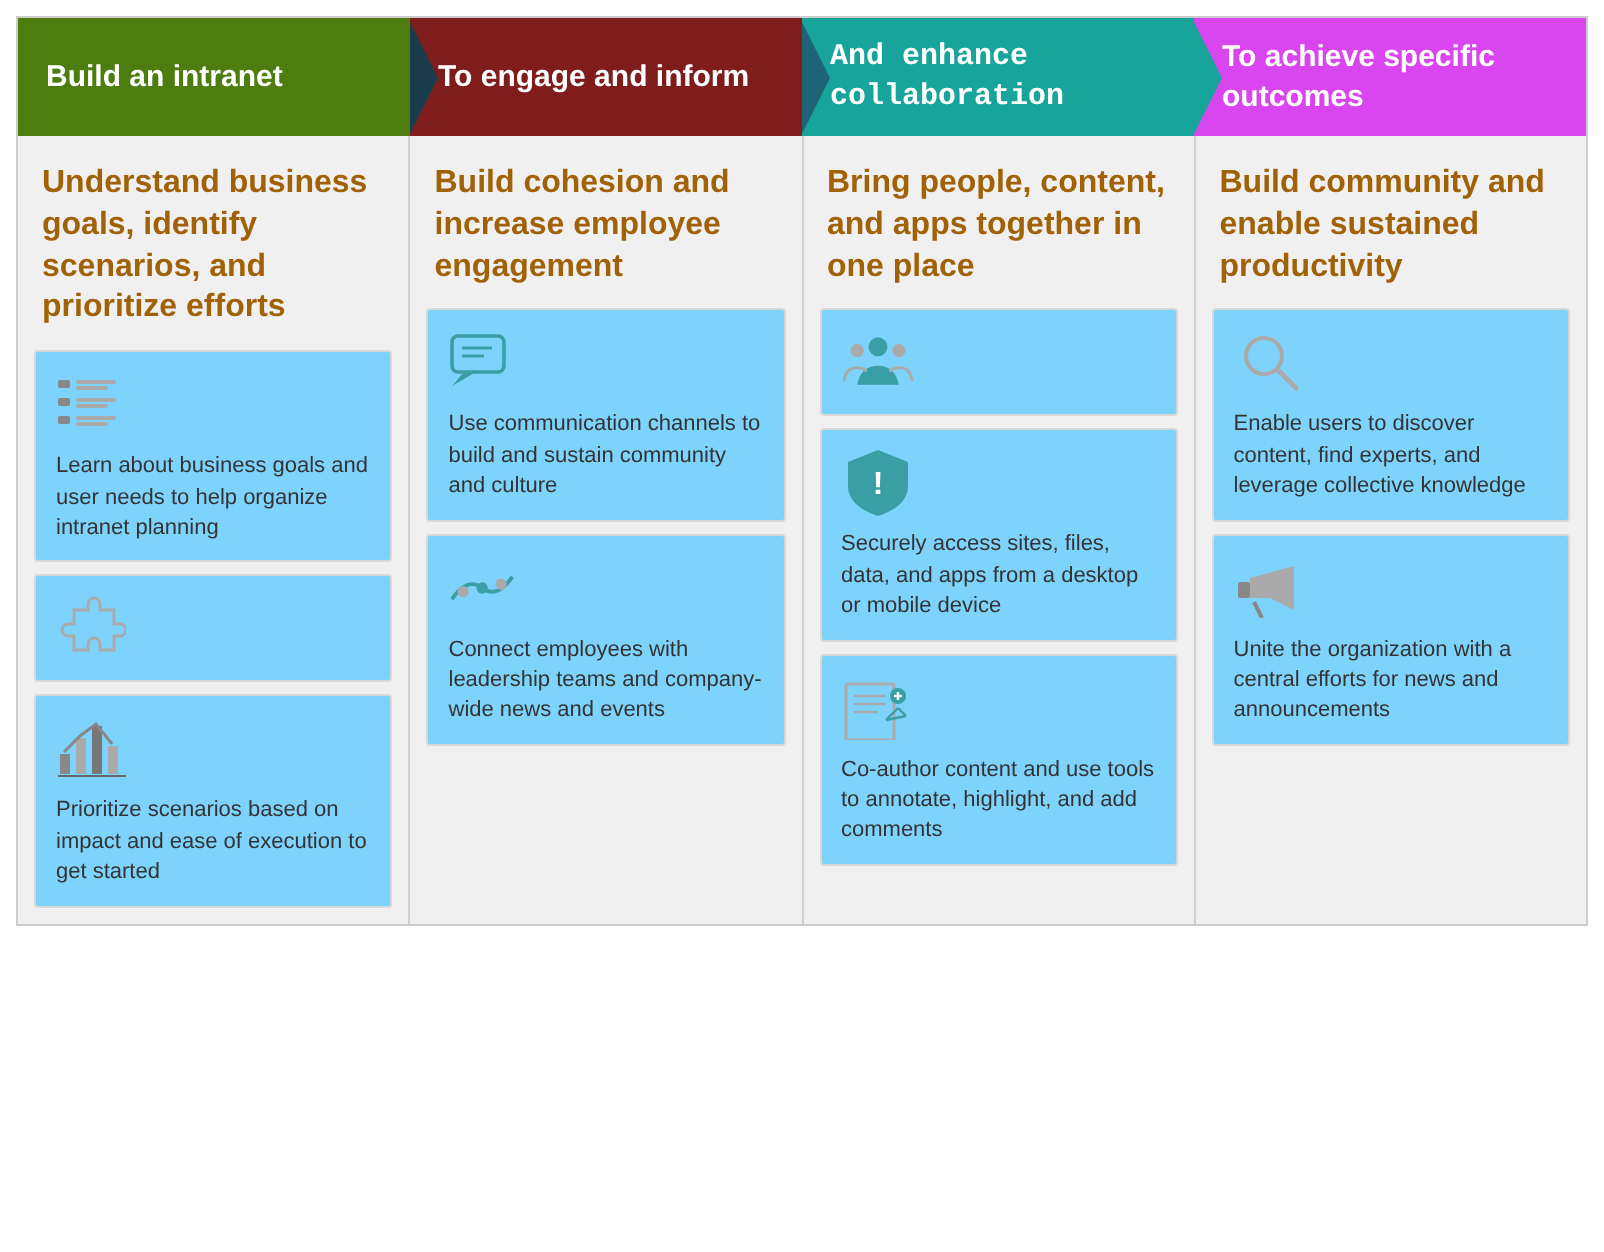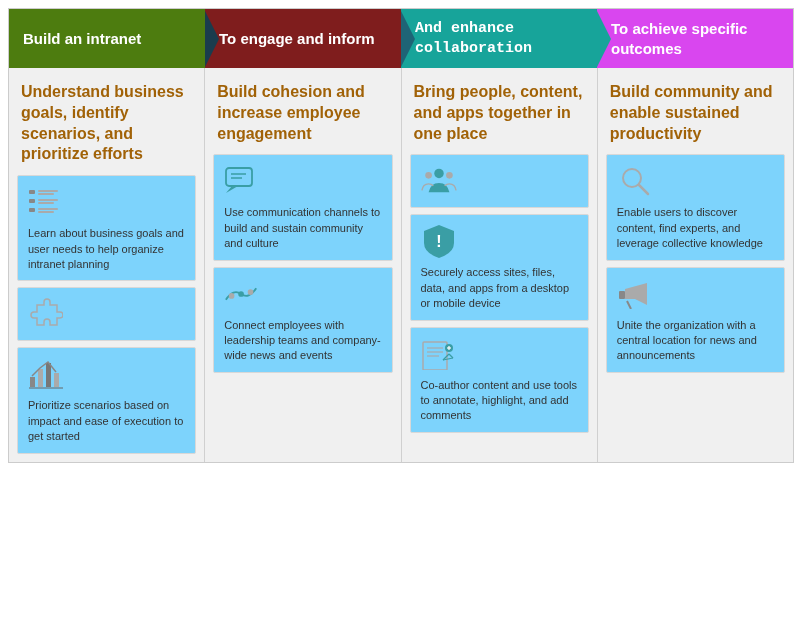--- a/index.html
+++ b/index.html
@@ -257,18 +257,18 @@
 
 
       <div class="card">
         <div class="card-icon">
           <svg width="36" height="30" viewBox="0 0 36 30">
             <polygon points="8,10 8,20 18,20 30,26 30,4" fill="#aaa"></polygon>
             <rect x="2" y="12" width="6" height="8" rx="1" fill="#888"></rect>
             <line x1="10" y1="22" x2="14" y2="30" stroke="#888" stroke-width="2"></line>
           </svg>
         </div>
-        <div class="card-text">Unite the organization with a central location for news and announcements</div>
+        <div class="card-text">Unite the organization with a central efforts for news and announcements</div>
       </div>
     </div>
 
   </div>
 </div>
 
 </body></html>

